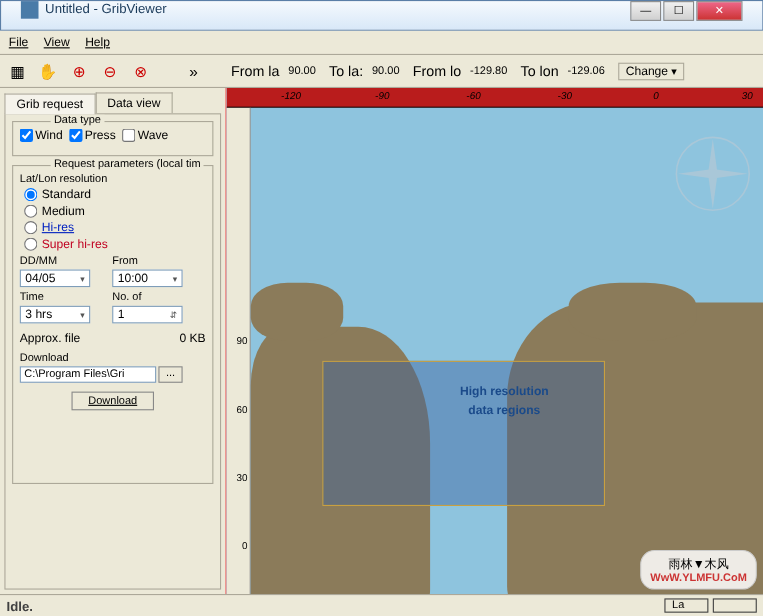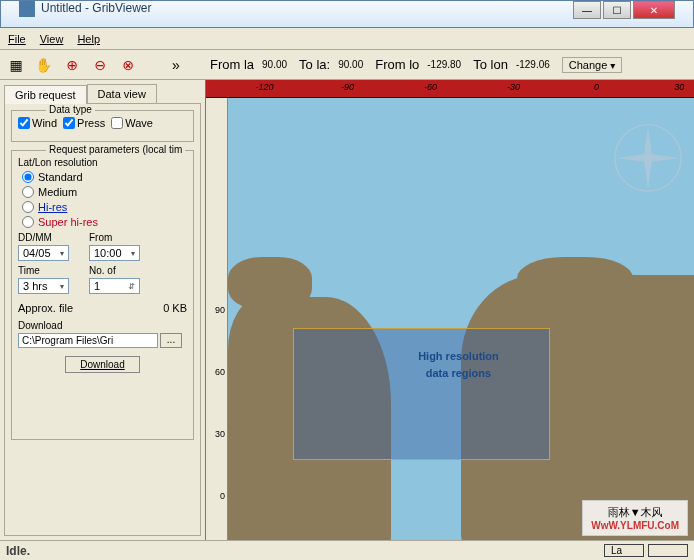--- a/index.html
+++ b/index.html
@@ -38,27 +38,27 @@
 .sst-btn { border:1px solid #888; background:#ece9d8; padding:0 6px; font-size:10px; text-decoration:underline; }
 
 .radio-row { display:flex; align-items:center; gap:4px; margin:3px 0 3px 4px; font-size:10px; }
 .radio-row input { width:12px; height:12px; }
 .hi-res { color:#0020c0;text-decoration:underline; }
 .super-hi { color:#c00020; }
 
 .field-row { display:flex; gap:20px; margin-top:4px; }
 .field-col { display:flex; flex-direction:column; gap:2px; }
 .field-label { font-size:10px; }
-.field-ctrl { border:1px solid #7e9db9; background:#fff; padding:1px 4px; width:51px; font-size:10px; display:flex; justify-content:space-between; align-items:center; }
+.field-ctrl { border:1px solid #7e9db9; background:#fff; padding:1px 4px; width:64px; font-size:10px; display:flex; justify-content:space-between; align-items:center; }
 .field-ctrl .arrow { font-size:8px; color:#555; }
 
 .approx { display:flex; justify-content:space-between; margin-top:8px; font-size:10px; }
 .dl-label { font-size:10px; margin-top:6px; }
 .dl-row { display:flex; gap:2px; margin-top:2px; }
-.dl-path { border:1px solid #7e9db9; background:#fff; padding:1px 3px; width:140px; font-size:10px; overflow:hidden; white-space:nowrap; }
+.dl-path { border:1px solid #7e9db9; background:#fff; padding:1px 3px; width:124px; font-size:10px; overflow:hidden; white-space:nowrap; }
 .dl-browse { border:1px solid #888; background:#ece9d8; width:22px; text-align:center; font-size:10px; }
 .dl-btn { border:1px solid #888; background:#ece9d8; padding:2px 14px; margin:8px auto 0; display:block; font-size:10px; text-decoration:underline; }
 
 .mapview { flex:1; position:relative; background:#8ec4de; overflow:hidden; }
 .map-ruler-top { position:absolute; top:0; left:0; right:0; height:18px; background:#b91c1c; border-bottom:1px solid #000000;font-style:italic; }
 .map-ruler-left { position:absolute; top:18px; left:0; bottom:0; width:22px; background:#ece9d8; border-right:1px solid #888; }
 .tick-top { position:absolute; top:2px; font-size:9px; color:#000; transform:translateX(-50%); }
 .tick-left { position:absolute; right:2px; font-size:9px; color:#000; transform:translateY(-50%); }
 .map-content { position:absolute; top:18px; left:22px; right:0; bottom:0; background:#8ec4de; }
 
@@ -66,21 +66,21 @@
 .selection { position:absolute; background:rgba(60,100,160,0.45); border:1px solid #c9a040; }
 .sel-label { position:absolute; color:#1a4a8a; font-weight:bold; font-size:15px; text-align:center; width:200px; }
 
 .compass { position:absolute; top:24px; right:10px; width:72px; height:72px; }
 
 .statusbar { position:absolute; bottom:0; left:0; right:0; height:20px; background:#ece9d8; border-top:1px solid #aca899; display:flex; align-items:center; padding:0 6px; }
 .status-text { color:#404040; font-weight:bold; font-size:12px; }
 .status-right { margin-left:auto; display:flex; gap:4px; }
 .status-cell { border:1px solid #404040; padding:0 6px; font-size:10px; min-width:40px; }
 
-.watermark { position:absolute; right:6px; bottom:24px; background:rgba(255,255,255,0.85); border:1px solid #ccc; border-radius:0; padding:4px 8px; font-size:12px; text-align:center; }
+.watermark { position:absolute; right:6px; bottom:24px; background:rgba(255,255,255,0.85); border:1px solid #ccc; border-radius:13px; padding:4px 8px; font-size:12px; text-align:center; }
 .watermark .site { color:#c33; font-weight:bold; font-size:10px; }
 </style>
 </head>
 <body>
 
 <div class="titlebar">
   <div class="titlebar-icon"></div>
   <div class="titlebar-text">Untitled - GribViewer</div>
   <div class="winbtns">
     <div class="winbtn">—</div>

